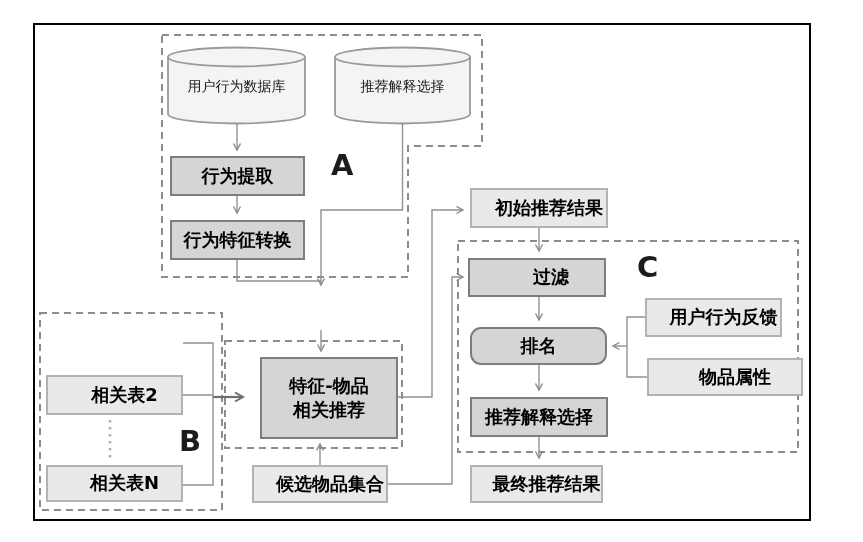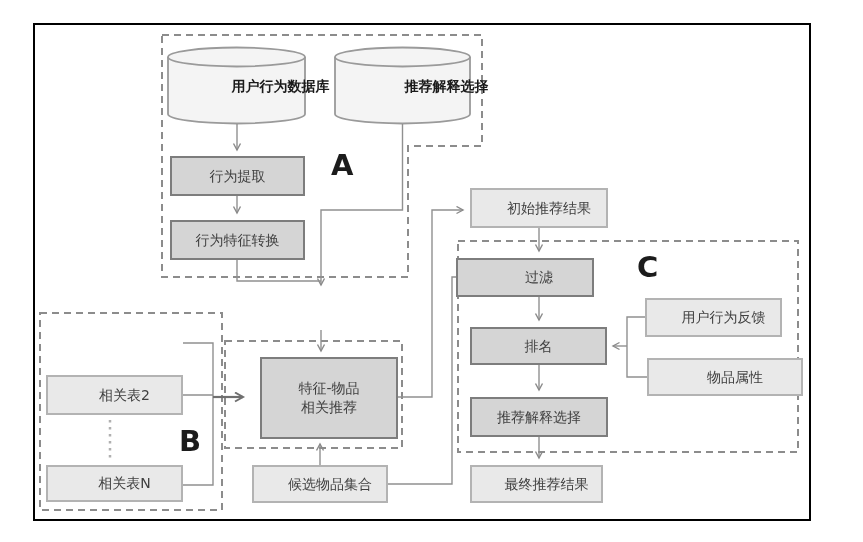--- a/index.html
+++ b/index.html
@@ -31,46 +31,45 @@
     width: 863px;
     height: 542px;
     pointer-events: none;
   }
   .node {
     position: absolute;
     display: flex;
     align-items: center;
     justify-content: center;
     text-align: center;
-    font-size: 14px;
-    font-weight: normal;
-    color: #404040;
+    font-size: 18px;
+    font-weight: bold;
+    color: #000000;
     line-height: 1.35;
     box-sizing: border-box;
     z-index: 3;
   }
   .node.shaded {
     background: #d5d5d5;
     border: 2px solid #7d7d7d;
   }
   .node.light {
     background: #e9e9e9;
     border: 2px solid #b3b3b3;
     padding-left: 20px;
   }
   .dbtext {
     position: absolute;
     display: flex;
     align-items: center;
     justify-content: center;
     font-size: 14px;
-    font-weight: bold;
+    font-weight: normal;
     color: #1a1a1a;
     z-index: 3;
-    margin-left: 44px;
   }
   .grouplabel {
     position: absolute;
     font-size: 29px;
     font-weight: bold;
     color: #1c1c1c;
     z-index: 3;
   }
 </style>
 </head>
@@ -147,23 +146,23 @@
 
 
   <div class="node light" style="left:46px;top:375px;width:137px;height:40px;">相关表2</div>
 
   <div class="node light" style="left:46px;top:465px;width:137px;height:37px;">相关表N</div>
 
   <div class="node light" style="left:252px;top:465px;width:136px;height:38px;">候选物品集合</div>
 
   <div class="node light" style="left:470px;top:188px;width:138px;height:40px;">初始推荐结果</div>
 
-  <div class="node shaded" style="left:456px;top:258px;width:138px;height:39px;padding-left:28px;">过滤</div>
+  <div class="node shaded" style="left:468px;top:258px;width:138px;height:39px;padding-left:28px;">过滤</div>
 
-  <div class="node shaded" style="left:470px;top:327px;width:137px;height:38px;">排名</div>
+  <div class="node shaded" style="left:470px;top:327px;width:137px;height:38px;border-radius:11px;">排名</div>
 
   <div class="node shaded" style="left:470px;top:397px;width:138px;height:40px;">推荐解释选择</div>
 
   <div class="node light" style="left:470px;top:465px;width:133px;height:38px;">最终推荐结果</div>
 
   <div class="node light" style="left:645px;top:298px;width:137px;height:39px;">用户行为反馈</div>
 
   <div class="node light" style="left:647px;top:358px;width:156px;height:38px;">物品属性</div>
 
 </div>

